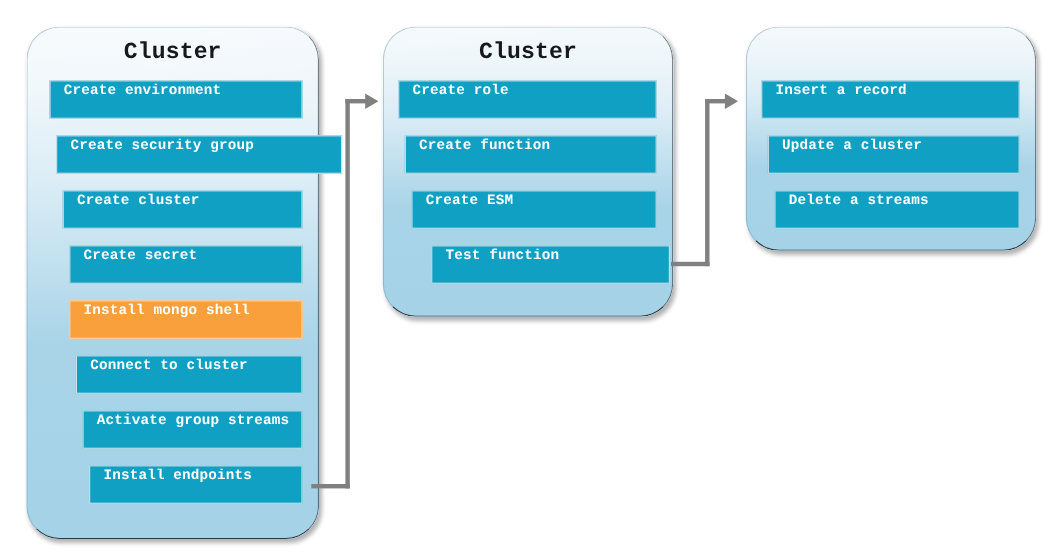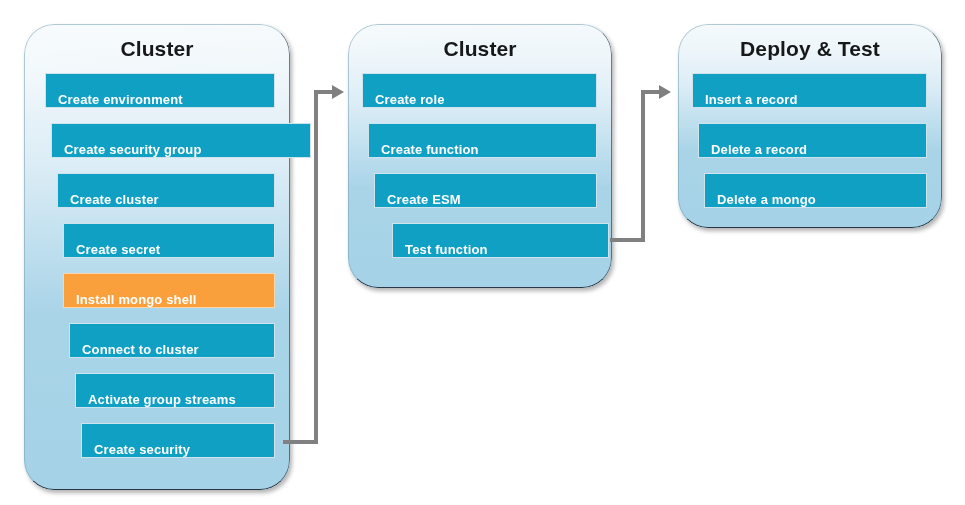--- a/index.html
+++ b/index.html
@@ -13,20 +13,21 @@
     position: relative;
     overflow: hidden;
     font-family: "Liberation Sans", sans-serif;
   }
 
   #stage {
     position: absolute;
     left: 0; top: 0;
     width: 965px;
     height: 505px;
+    font-family: Liberation Mono, monospace;
   }
 
   
   .panel {
     position: absolute;
     border-radius: 30px;
     background:
       linear-gradient(180deg,
         #f4f9fc 0%,
         #eef6fa 12%,
@@ -73,21 +74,21 @@
   }
 
   
   .step {
     position: absolute;
     height: 35px;
     background: #0fa0c4;
     border: 1px solid #cfe3ec;
     box-sizing: border-box;
     display: flex;
-    align-items: flex-end;
+    align-items: flex-start;
     color: #ffffff;
     font-size: 13px;
     font-weight: bold;
     padding-left: 12px;
     letter-spacing: 0.15px;
     white-space: nowrap;
   }
   .step.highlight {
     background: #f9a03c;
     border-color: #fbd6ab;
@@ -132,21 +133,21 @@
   <div class="step highlight" style="left:63px; top:273px; width:212px;">
     <span>Install mongo shell</span>
   </div>
   <div class="step" style="left:69px; top:323px; width:206px;">
     <span>Connect to cluster</span>
   </div>
   <div class="step" style="left:75px; top:373px; width:200px;">
     <span>Activate group streams</span>
   </div>
   <div class="step" style="left:81px; top:423px; width:194px;">
-    <span>Create security</span>
+    <span>Install endpoints</span>
   </div>
 
   <div class="panel" id="panel-function" style="left:348px; top:24px; width:264px; height:264px;">
     <div class="swoosh" style="top:-72%;"></div>
     <div class="rim"></div>
   </div>
   <div class="panel-title" style="left:348px; top:37px; width:264px;">Cluster</div>
 
   <div class="step" style="left:362px; top:73px; width:235px;">
     <span>Create role</span>
@@ -158,30 +159,29 @@
     <span>Create ESM</span>
   </div>
   <div class="step" style="left:392px; top:223px; width:217px;">
     <span>Test function</span>
   </div>
 
   <div class="panel" id="panel-deploy-test" style="left:678px; top:24px; width:264px; height:204px;">
     <div class="swoosh" style="top:-80%;"></div>
     <div class="rim"></div>
   </div>
-  <div class="panel-title" style="left:678px; top:37px; width:264px;">Deploy &amp; Test</div>
 
   <div class="step" style="left:692px; top:56px; width:235px;margin-top:17px;">
     <span>Insert a record</span>
   </div>
   <div class="step" style="left:698px; top:123px; width:229px;">
-    <span>Delete a record</span>
+    <span>Update a cluster</span>
   </div>
   <div class="step" style="left:704px; top:173px; width:223px;">
-    <span>Delete a mongo</span>
+    <span>Delete a streams</span>
   </div>
 
   <div>
     <div class="conn-seg" style="left:283px; top:440px; width:35px; height:4px;"></div>
     <div class="conn-seg" style="left:314px; top:90px; width:4px; height:354px;"></div>
     <div class="conn-seg" style="left:314px; top:90px; width:22px; height:4px;"></div>
     <div class="arrowhead" style="left:332px; top:85px;"></div>
   </div>
 
   <div>

